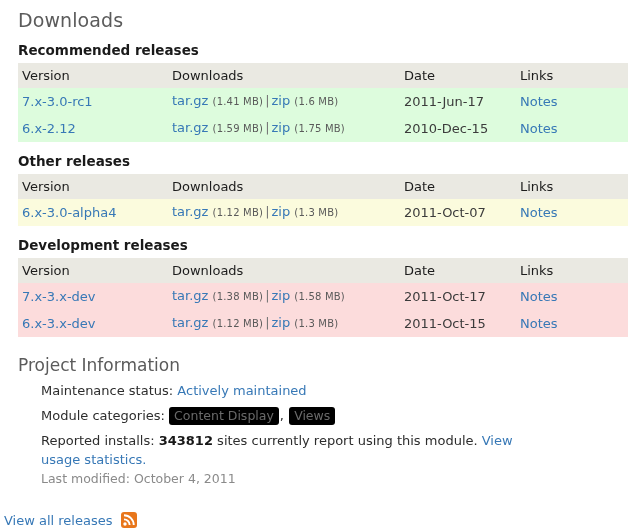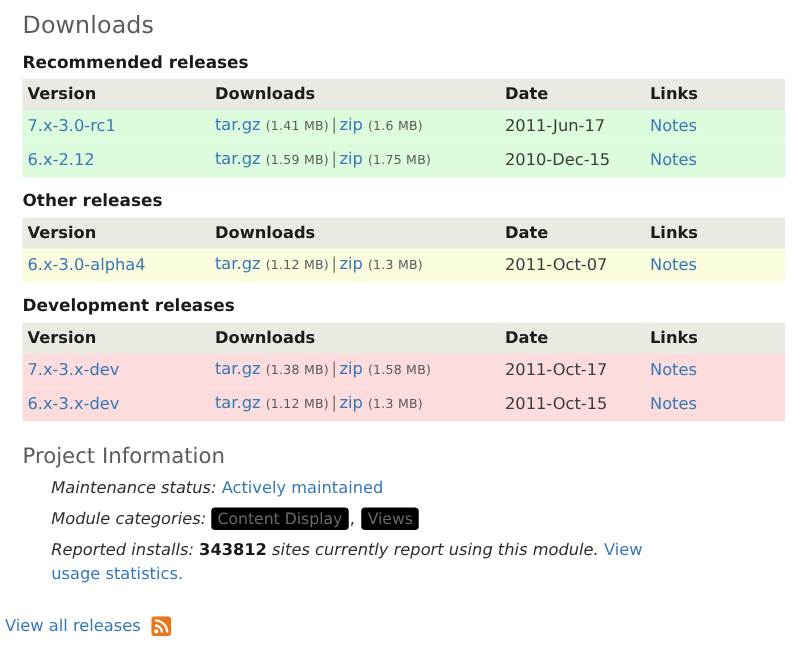--- a/index.html
+++ b/index.html
@@ -43,21 +43,21 @@
   .rel-table {
     width: 610px;
     margin: 0 0 0 18px;
     border-collapse: collapse;
     table-layout: fixed;
   }
   .rel-table th {
     background: #eae9e2;
     text-align: left;
     font-size: 13px;
-    font-weight: bold;
+    font-weight: normal;
     color: #1c1c1c;
     padding: 5px 4px 5px 4px;
     height: 15px;
     line-height: 15px;
   }
   .rel-table td {
     padding: 5px 4px 5px 4px;
     font-size: 13px;
     line-height: 16px;
     vertical-align: middle;
@@ -107,21 +107,21 @@
     list-style: none;
   }
   .proj-list li {
     font-size: 13px;
     line-height: 19px;
     color: #2d2d2d;
     margin: 0;
     padding: 0;
   }
   .proj-list li.spaced { padding-top: 6px; }
-  .label { color: #2d2d2d; font-style: italic; }
+  .label { color: #2d2d2d; }
   .cat-tag {
     display: inline-block;
     background: #000000;
     color: #6a6a6a;
     padding: 1px 5px 2px 5px;
     border-radius: 3px;
     font-size: 12.5px;
     line-height: 15px;
   }
   .cat-sep { color: #2d2d2d; padding: 0 1px; }
@@ -292,20 +292,23 @@
         <span class="label">Module categories:</span>
         <span class="cat-tag">Content Display</span><span class="cat-sep">,</span>
         <span class="cat-tag">Views</span>
       </li>
       <li class="spaced">
         <span class="label">Reported installs:</span>
         <span class="installs-count">343812</span>
         <span class="label">sites currently report using this module.</span>
         <a>View usage statistics.</a>
       </li>
+      <li>
+        <span class="last-mod">Last modified: October 4, 2011</span>
+      </li>
     </ul>
   </div>
 
   <div class="footer">
     <a>View all releases</a>
     <span class="rss-icon">
       <svg width="16" height="16" viewBox="0 0 16 16" xmlns="http://www.w3.org/2000/svg">
         <rect x="0" y="0" width="16" height="16" rx="3" ry="3" fill="#e8761b"></rect>
         <circle cx="4" cy="12" r="1.7" fill="#ffffff"></circle>
         <path d="M3 8.3 A4.7 4.7 0 0 1 7.7 13 L9.6 13 A6.6 6.6 0 0 0 3 6.4 Z" fill="#ffffff"></path>

